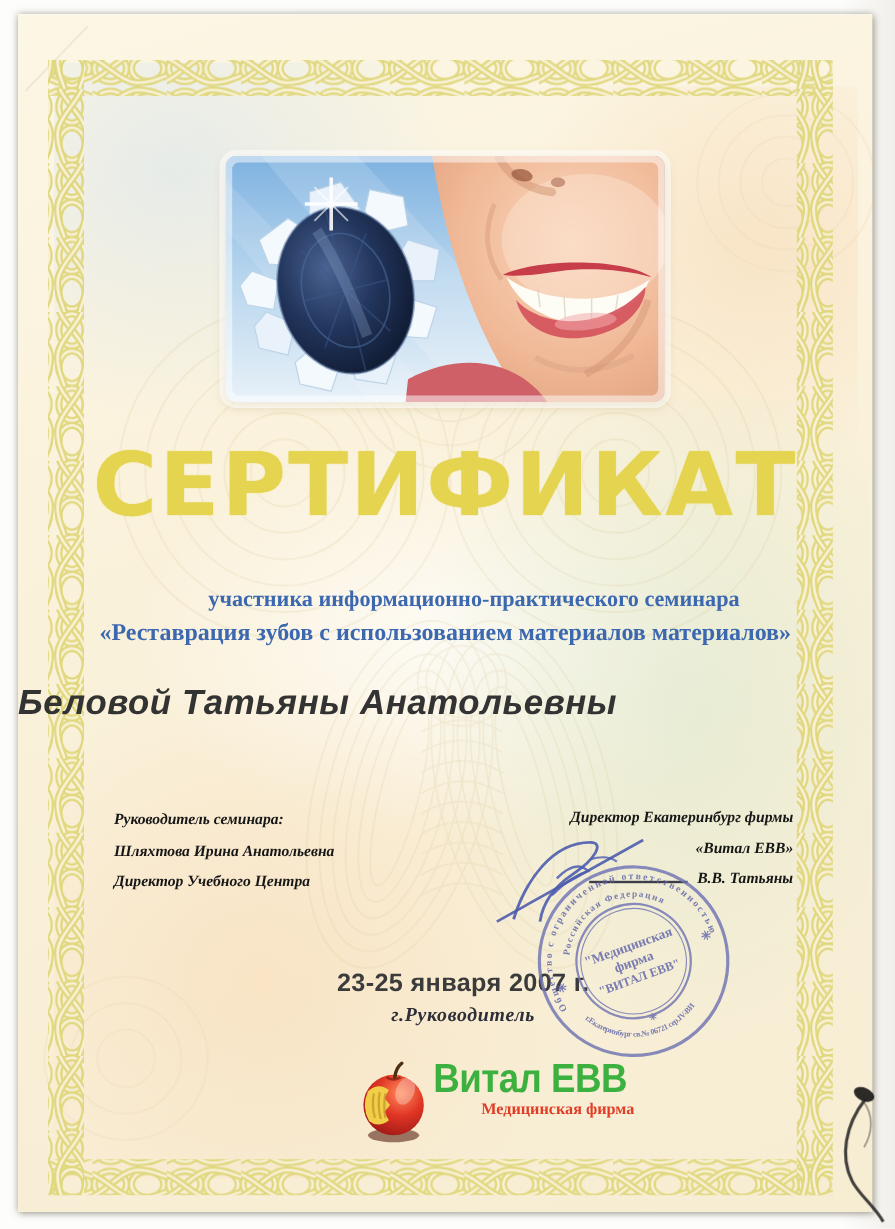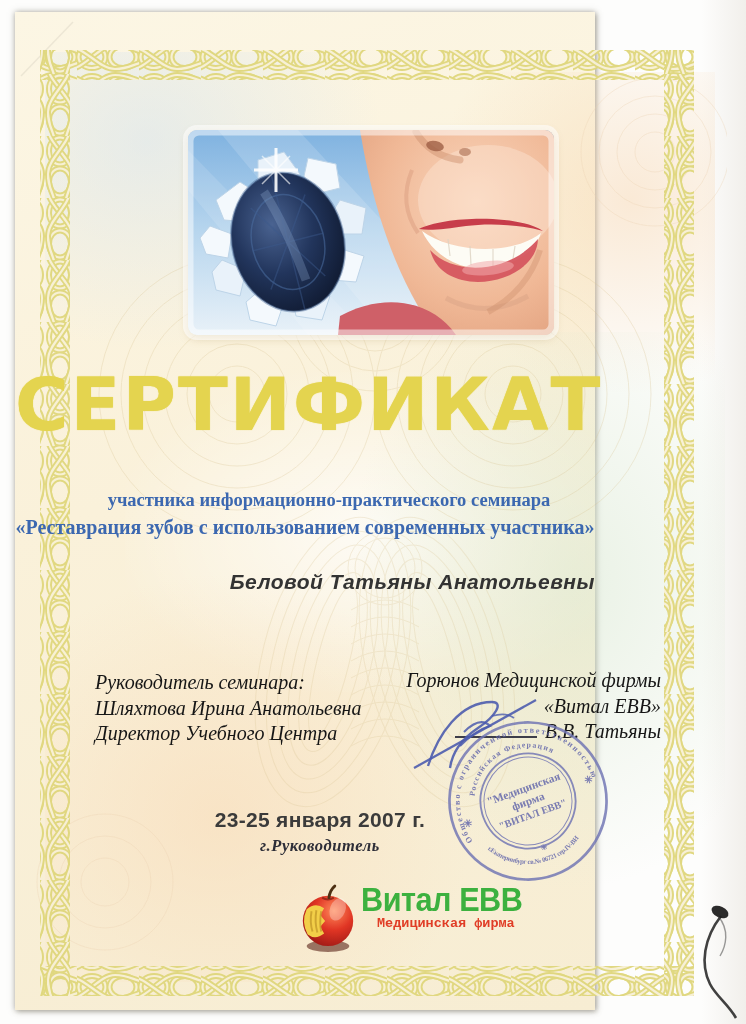--- a/index.html
+++ b/index.html
@@ -1,53 +1,53 @@
 <!DOCTYPE html>
 <html><head>
 <meta charset="utf-8">
 <style>
   html,body{margin:0;padding:0;}
   body{font-family:"Liberation Serif",serif;}
   .scan{position:relative;width:746px;height:1024px;background:linear-gradient(90deg,#fdfdfc 0 94%,#f1efeb);overflow:hidden;}
-  .paper{position:absolute;left:15px;top:12px;width:580px;height:998px;
+  .paper{position:absolute;left:15px;top:12px;width:712px;height:998px;
          background:linear-gradient(165deg,#fcf6e4 0%,#faf1da 45%,#f7edd3 100%);
          box-shadow:0 0 6px rgba(100,95,80,.5),2px 2px 5px rgba(120,115,100,.35);}
   .patch{position:absolute;pointer-events:none;}
   #patch-blue-tl{left:30px;top:40px;width:340px;height:300px;background:radial-gradient(ellipse at 30% 30%,rgba(205,224,242,.45),rgba(205,224,242,0) 70%);}
   #patch-peach-tr{left:420px;top:60px;width:280px;height:320px;background:radial-gradient(ellipse at 70% 40%,rgba(247,214,176,.5),rgba(247,214,176,0) 72%);}
   #patch-white-mid{left:110px;top:360px;width:500px;height:320px;background:radial-gradient(ellipse,rgba(255,255,255,.75),rgba(255,255,255,0) 75%);}
   #patch-peach-bl{left:30px;top:560px;width:430px;height:410px;background:radial-gradient(ellipse at 40% 60%,rgba(248,216,180,.5),rgba(248,216,180,0) 70%);}
   #patch-mint{left:330px;top:320px;width:380px;height:560px;background:radial-gradient(ellipse at 60% 45%,rgba(214,231,206,.5),rgba(214,231,206,0) 70%);}
   svg.bg{position:absolute;left:0;top:0;}
   .photo{position:absolute;left:173px;top:118px;width:366px;height:205px;border-radius:9px;overflow:hidden;
          box-shadow:0 0 0 5px rgba(255,255,255,.55),0 3px 10px rgba(160,130,70,.35);}
   .title{position:absolute;left:0;right:0;top:350px;text-align:center;
          font-family:"DejaVu Sans",sans-serif;font-weight:800;font-size:73px;line-height:86px;
          color:#e4d44f;letter-spacing:2px;text-shadow:0 0 1px #e4d44f;}
   .sem{position:absolute;left:0;right:0;text-align:center;color:#3c68b0;font-weight:bold;}
   .sem1{top:478px;font-size:18.5px;padding-left:48px;}
   .sem2{top:504px;font-size:20px;}
-  .recipient{position:absolute;left:0;right:0;top:558px;text-align:right;
+  .recipient{position:absolute;left:0;right:0;top:558px;text-align:left;
          font-family:"Liberation Sans",sans-serif;font-weight:bold;font-style:italic;
-         font-size:21px;color:#333;letter-spacing:.5px;}
-  .sig-col{position:absolute;font-weight:normal;font-style:italic;font-size:20px;line-height:25.5px;color:#161616;}
+         font-size:29px;color:#333;letter-spacing:.5px;}
+  .sig-col{position:absolute;font-weight:bold;font-style:italic;font-size:13px;line-height:25.5px;color:#161616;}
   .sig-left{left:80px;top:658px;}
   .sig-right{left:378px;top:656px;width:268px;text-align:right;}
   .sig-underline{display:inline-block;width:82px;border-bottom:2px solid #3d3d49;margin-right:8px;}
   svg.signature{position:absolute;left:393px;top:664px;z-index:5;}
   svg.stamp{position:absolute;left:420px;top:696px;width:186px;height:186px;opacity:.84;z-index:6;}
   .stamp-text{font-family:"Liberation Serif",serif;font-weight:bold;fill:#6266ab;}
   .date-block{position:absolute;left:30px;right:0;top:796px;text-align:center;}
   .dates{font-family:"Liberation Sans",sans-serif;font-weight:bold;font-size:21px;color:#3b3b3b;letter-spacing:.3px;}
   .city{margin-top:4px;font-weight:bold;font-style:italic;font-size:16.5px;color:#2e2e38;letter-spacing:.6px;}
   .logo{position:absolute;left:282px;top:870px;display:flex;gap:2px;align-items:flex-start;z-index:3;}
   .logo-name{font-family:"Liberation Sans",sans-serif;font-weight:bold;font-size:34px;line-height:34px;
          color:#3cb13f;letter-spacing:-.5px;transform:scaleX(.9);transform-origin:left;}
-  .logo-tagline{font-family:Liberation Mono, monospace;font-weight:bold;font-size:13.5px;
-         color:#e03d26;margin-left:16px;margin-top:0;}
+  .logo-tagline{font-family:Liberation Serif, serif;font-weight:bold;font-size:13.5px;
+         color:#e03d26;margin-left:40px;margin-top:0;}
   svg.artifact{position:absolute;left:696px;top:886px;z-index:9;}
 </style>
 </head>
 <body>
 
 <div class="scan">
   <div class="paper">
 
     <div class="patch" id="patch-blue-tl"></div>
     <div class="patch" id="patch-peach-tr"></div>
@@ -214,31 +214,31 @@
             <path d="M 88 18 L 88 62 M 66 40 L 110 40" stroke-width="3"></path>
             <path d="M 74 26 L 102 54 M 102 26 L 74 54" stroke-width="1.5" opacity="0.7"></path>
           </g>
         </g>
         <rect x="2" y="2" width="362" height="201" rx="9" fill="none" stroke="#ffffff" stroke-width="7" opacity="0.5"></rect>
       </svg>
     </div>
 
     <div class="title">СЕРТИФИКАТ</div>
     <div class="sem sem1">участника информационно-практического семинара</div>
-    <div class="sem sem2">«Реставрация зубов с использованием современных участника»</div>
+    <div class="sem sem2">«Реставрация зубов с использованием материалов материалов»</div>
     <div class="recipient">Беловой Татьяны Анатольевны</div>
 
     <div class="sig-col sig-left">
       <div>Руководитель семинара:</div>
       <div>Шляхтова Ирина Анатольевна</div>
       <div>Директор Учебного Центра</div>
     </div>
 
     <div class="sig-col sig-right">
-      <div>Горюнов Медицинской фирмы</div>
+      <div>Директор Екатеринбург фирмы</div>
       <div>«Витал ЕВВ»</div>
       <div>
         <span class="sig-underline"></span><span>В.В. Татьяны</span>
       </div>
     </div>
 
     <svg class="signature" width="150" height="100" viewBox="0 0 150 100">
       <path d="M 6 92 L 128 24" stroke="#4c5cae" stroke-width="2.2" fill="none" opacity="0.9"></path>
       <path d="M 20 90 C 30 58 52 26 84 26 C 96 26 88 40 70 52 C 52 64 44 78 42 92" stroke="#4c5cae" stroke-width="2.4" fill="none" opacity="0.9"></path>
       <path d="M 56 56 q 16 -16 26 -6 q -14 4 -30 20" stroke="#4c5cae" stroke-width="2" fill="none" opacity="0.85"></path>

